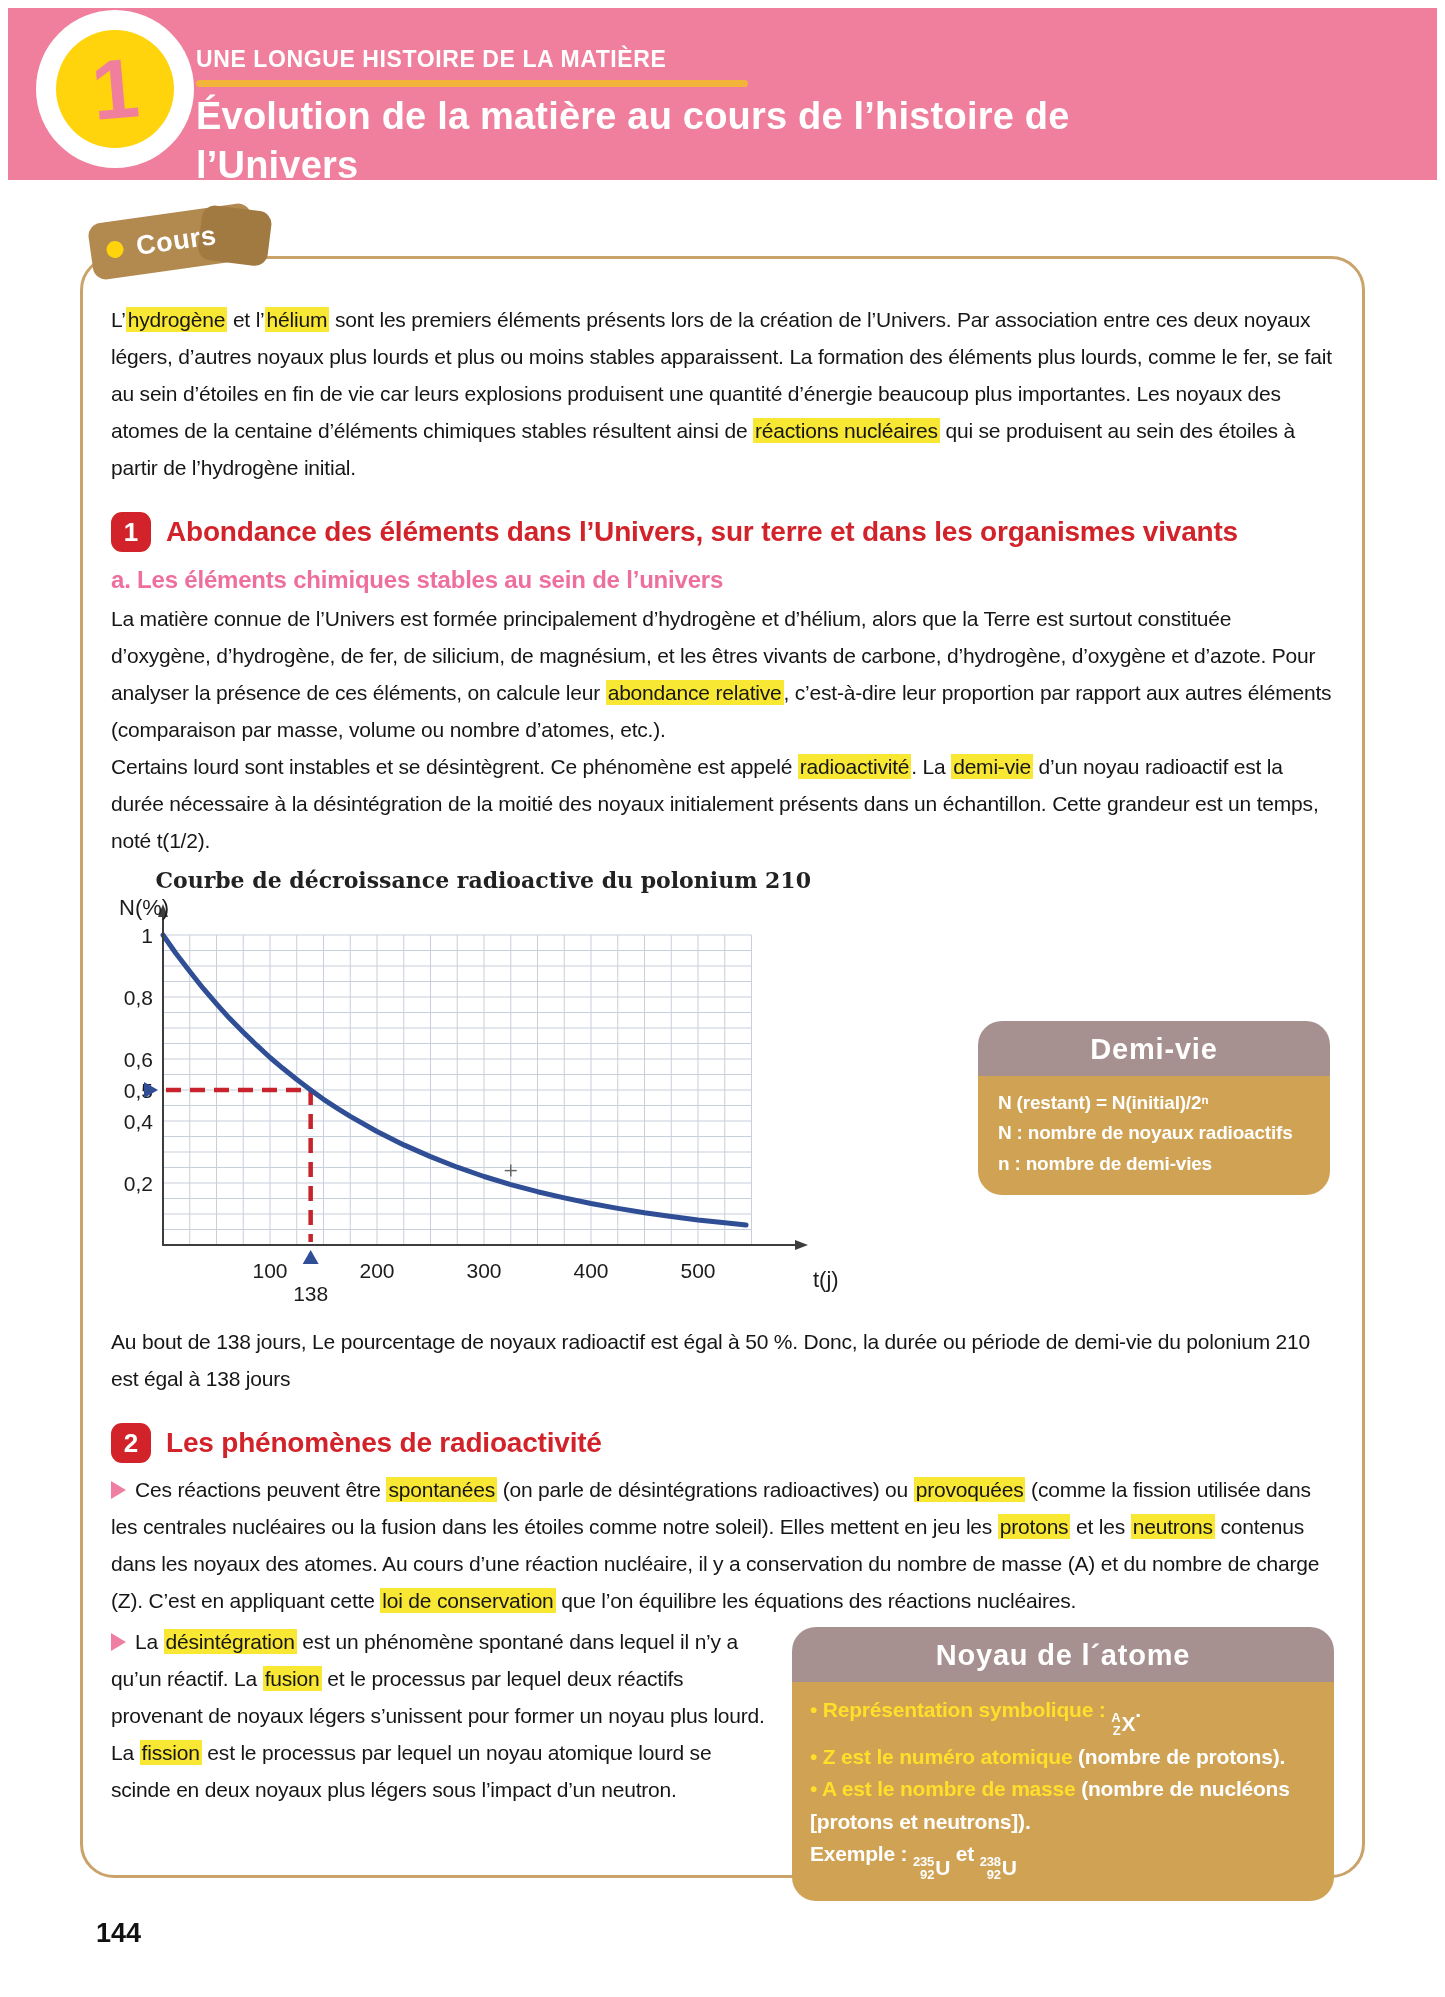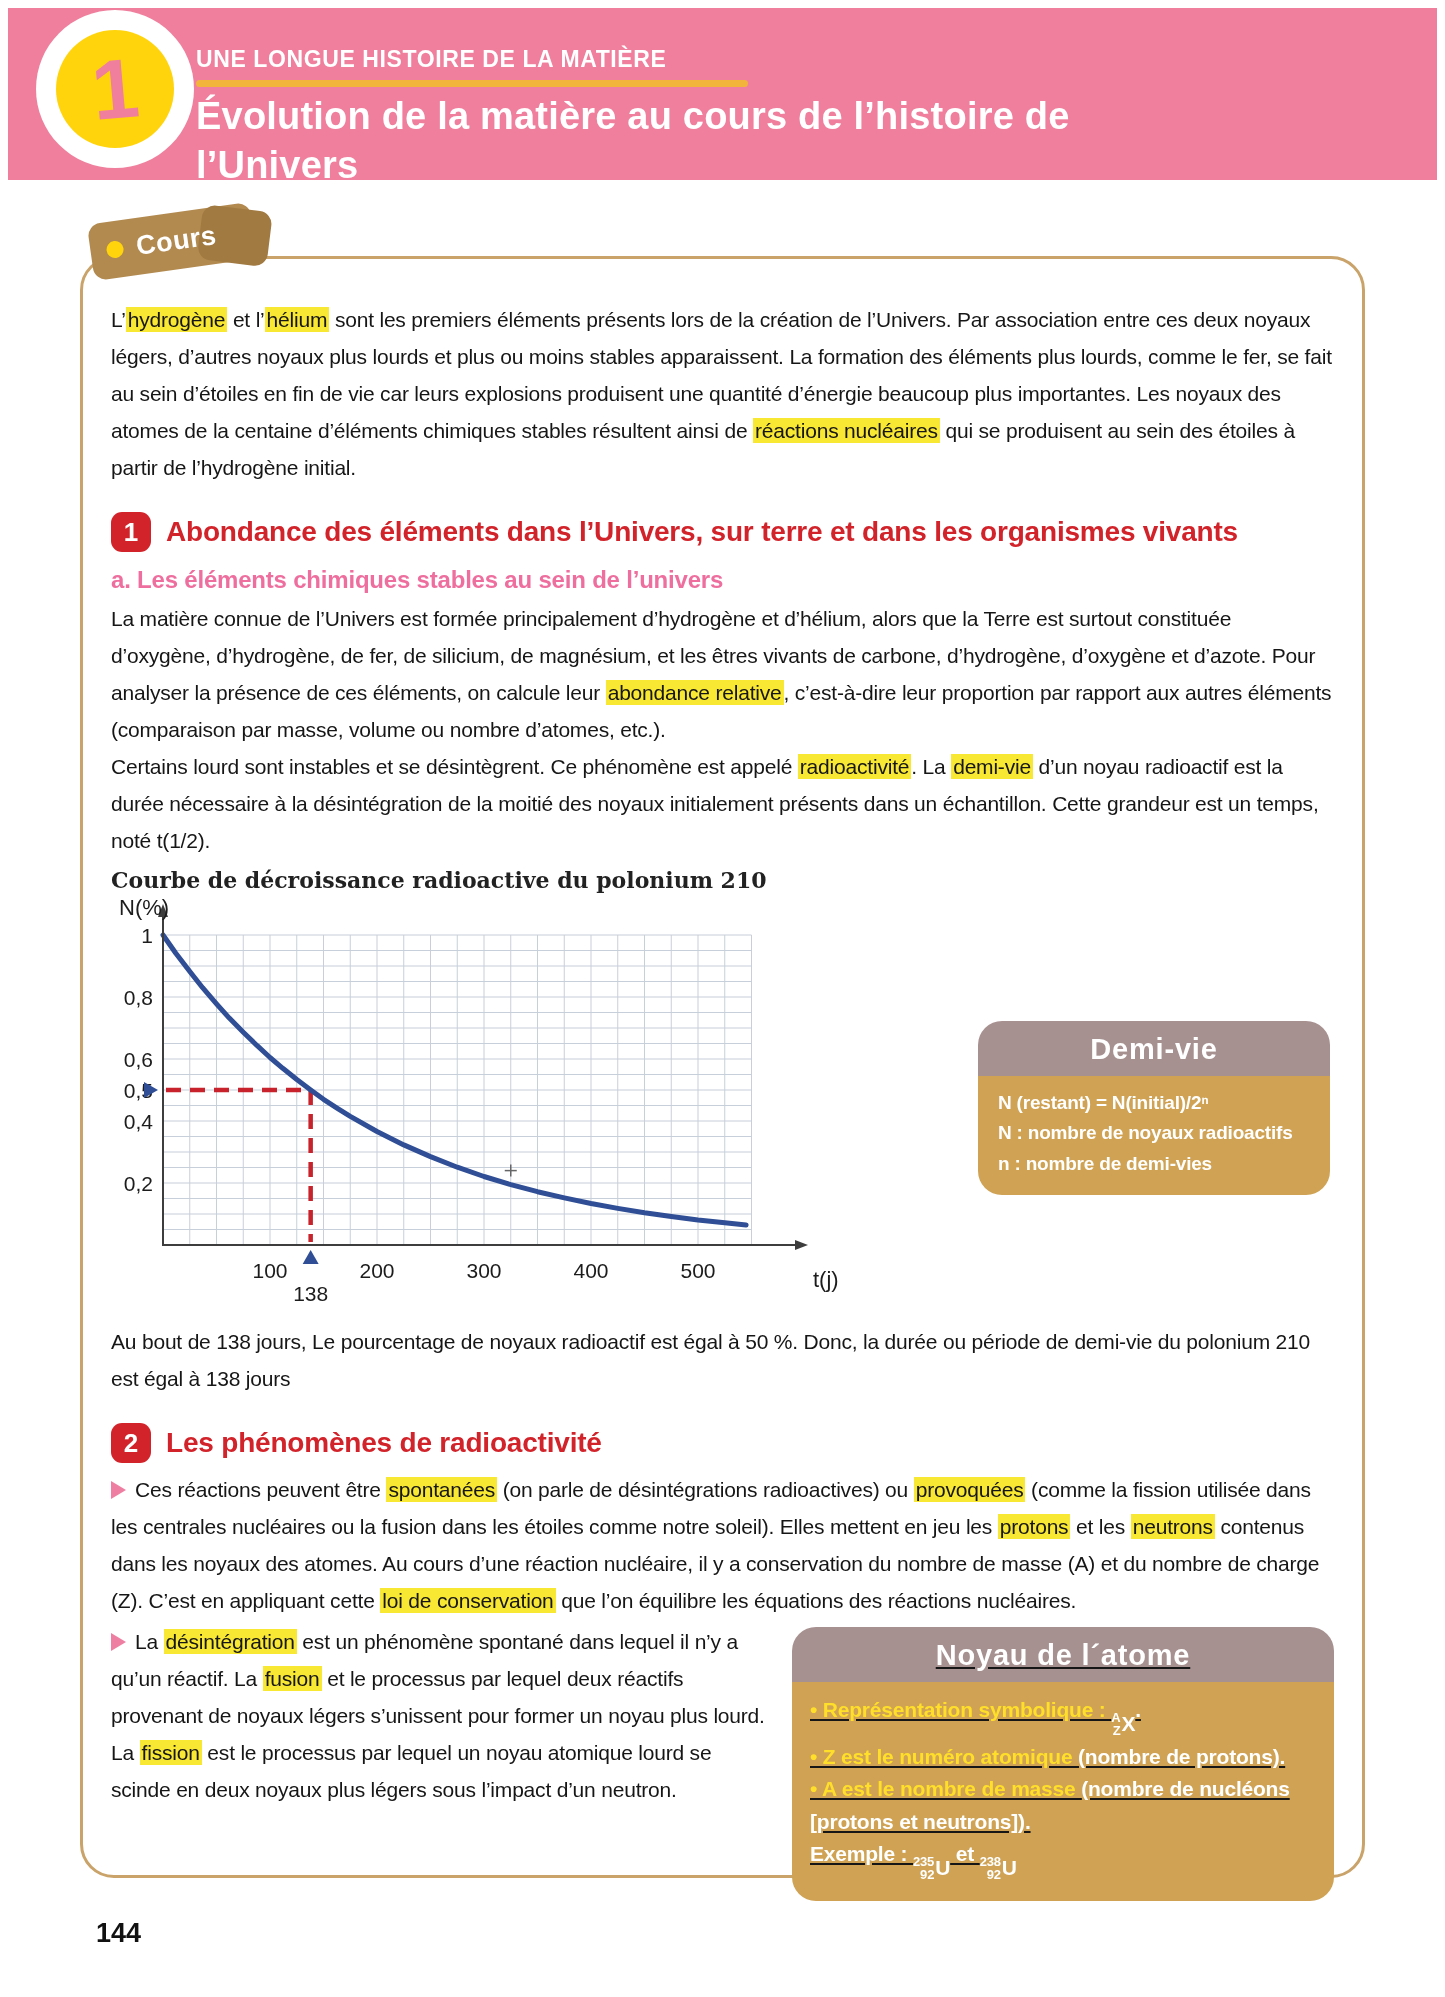--- a/index.html
+++ b/index.html
@@ -33,31 +33,31 @@
   .sec-head{display:flex;align-items:center;gap:15px;margin:26px 0 8px;}
   .sec-badge{min-width:40px;height:40px;background:#d2232a;color:#fff;border-radius:11px;
     display:flex;align-items:center;justify-content:center;font-size:26px;font-weight:bold;}
   .sec-title{color:#d2232a;font-size:28px;font-weight:bold;letter-spacing:-0.2px;}
   .sub-head{color:#ee6f9e;font-size:24px;font-weight:bold;margin:14px 0 6px;letter-spacing:-0.2px;}
   .tri{display:inline-block;width:0;height:0;border-top:9px solid transparent;border-bottom:9px solid transparent;
     border-left:15px solid #ee7fa2;margin-right:9px;vertical-align:-2px;}
   
   .chart-block{position:relative;margin-top:8px;width:800px;}
   .chart-title{font-family:"DejaVu Serif",serif;font-weight:bold;font-size:22px;color:#222;
-    width:700px;text-align:left;margin:0 0 2px 0;}
+    width:700px;text-align:right;margin:0 0 2px 0;}
   .caption{margin-top:14px;}
   
   .info-box{border-radius:24px;overflow:hidden;}
   .info-head{background:#a79190;color:#fff;text-align:center;font-weight:bold;font-size:29px;
     padding:12px 0 10px;letter-spacing:0.8px;}
   .info-body{background:#cfa254;color:#fff;font-weight:bold;padding:12px 20px 16px;font-size:19px;line-height:1.6;letter-spacing:-0.2px;}
   .demi-box{position:absolute;right:32px;top:762px;width:352px;}
   .bottom-row{display:flex;gap:26px;margin-top:4px;align-items:flex-start;}
   .bottom-left{flex:0 0 655px;}
-  .noyau-box{flex:1;margin-top:4px;text-decoration:underline;}
+  .noyau-box{flex:1;margin-top:4px;}
   .noyau-box .info-body{font-size:21px;line-height:1.55;padding:12px 18px 16px;}
   .lead{color:#ffdf29;}
   .nuclide{display:inline-flex;align-items:center;vertical-align:-5px;}
   .nuclide .ss{display:inline-flex;flex-direction:column;font-size:0.62em;line-height:1.02;align-items:flex-end;margin-right:1px;}
   .page-number{position:absolute;left:96px;top:1918px;font-size:27px;font-weight:bold;color:#111;}
 </style>
 </head>
 <body>
 
 <div class="banner">

